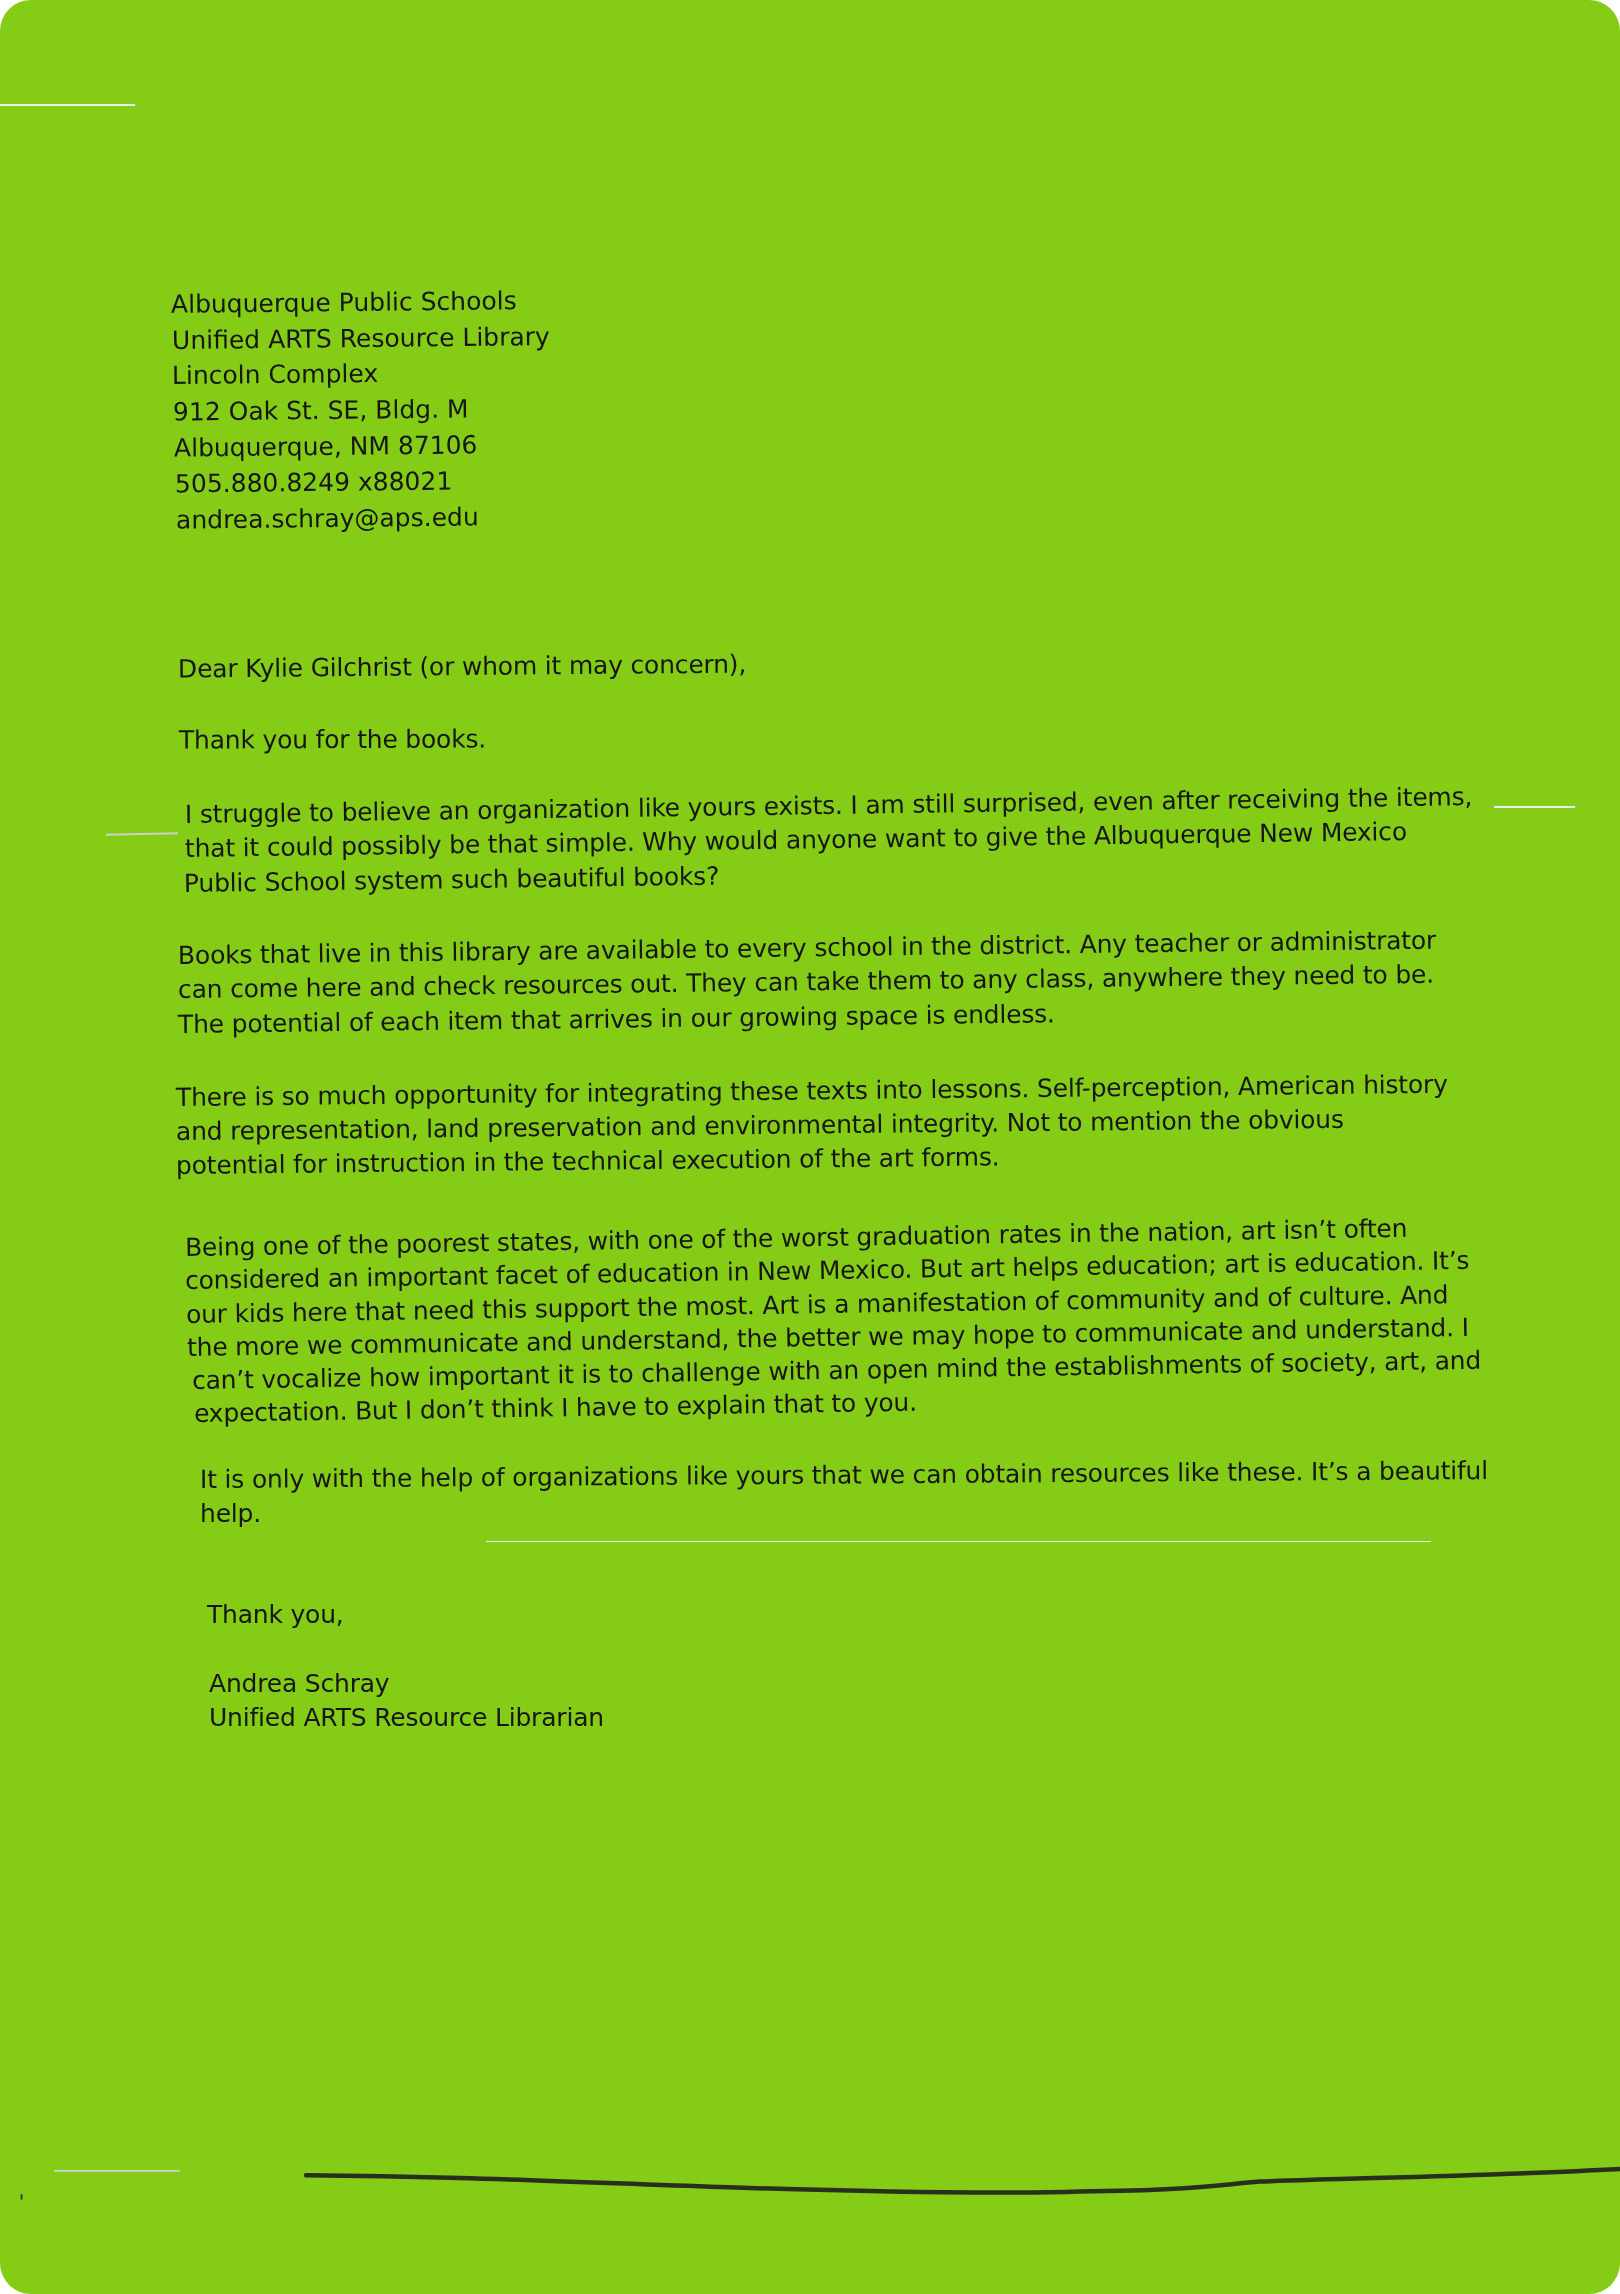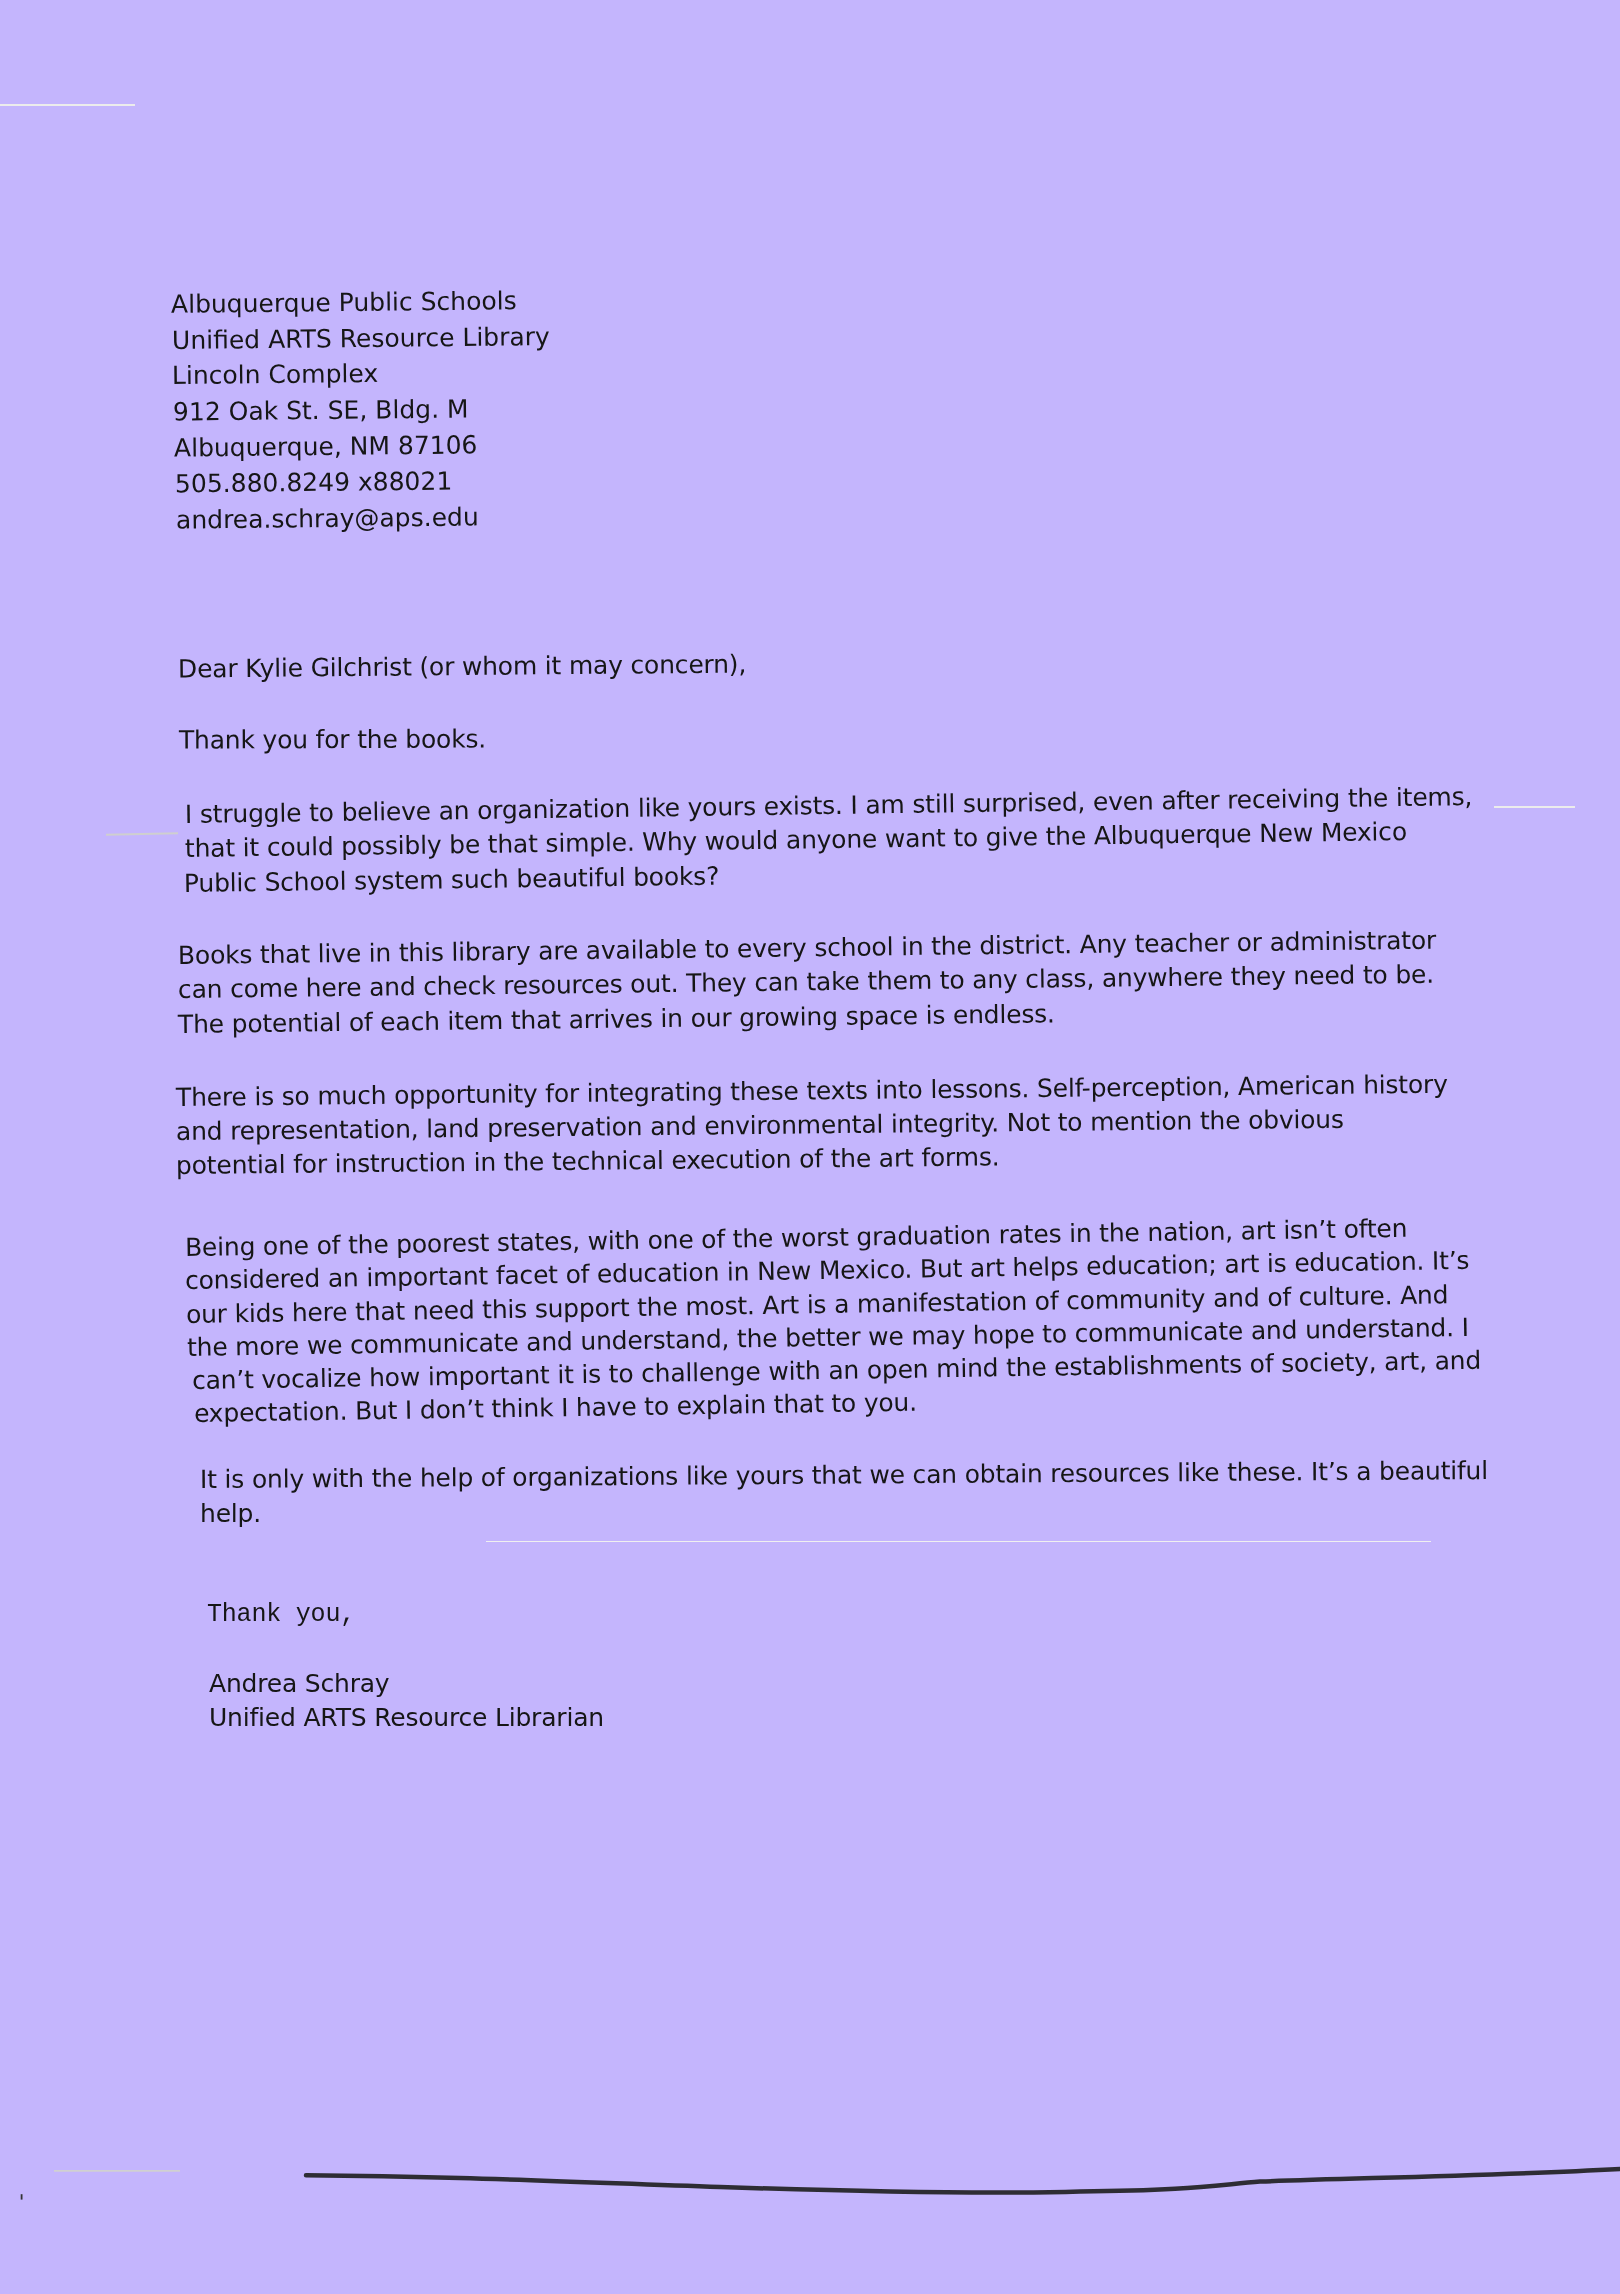--- a/index.html
+++ b/index.html
@@ -12,21 +12,22 @@
       height: 2294px;
       position: relative;
       overflow: hidden;
       font-family: "DejaVu Sans", sans-serif;
       color: #161616;
     }
     .page {
       position: absolute;
       left: 0; top: 0;
       width: 1620px; height: 2294px;
-      background: #c4b5fd;
+      background: #84cc16;
+      border-radius: 31px;
     }
     .ln {
       position: absolute;
       white-space: nowrap;
       font-size: 25px;
       line-height: 1;
       letter-spacing: -0.2px;
     }
     .addr .ln { font-size: 25px; letter-spacing: 0px; }
 
@@ -90,21 +91,21 @@
     <div class="ln" style="left:187px;top:1335px;transform:rotate(-0.9deg);transform-origin:left;">the more we communicate and understand, the better we may hope to communicate and understand. I</div>
     <div class="ln" style="left:192px;top:1368px;transform:rotate(-0.9deg);transform-origin:left;">can’t vocalize how important it is to challenge with an open mind the establishments of society, art, and</div>
     <div class="ln" style="left:194px;top:1401px;transform:rotate(-0.9deg);transform-origin:left;">expectation. But I don’t think I have to explain that to you.</div>
   </div>
 
   <div>
     <div class="ln" style="left:200px;top:1467px;transform:rotate(-0.4deg);transform-origin:left;">It is only with the help of organizations like yours that we can obtain resources like these. It’s a beautiful</div>
     <div class="ln" style="left:200px;top:1501px;">help.</div>
   </div>
 
-  <div class="ln" style="left:207px;top:1602px;font-family:Liberation Mono, monospace;">Thank you,</div>
+  <div class="ln" style="left:207px;top:1602px;">Thank you,</div>
   <div class="ln" style="left:209px;top:1671px;text-align:center;">Andrea Schray</div>
   <div class="ln" style="left:209px;top:1705px;">Unified ARTS Resource Librarian</div>
 
   <svg class="bottom-line" viewBox="0 0 1800 60" preserveAspectRatio="none">
     <path d="M 60 22 L 200 22" stroke="#d0d0d0" stroke-width="2" fill="none"></path>
     <path d="M 340 27 C 500 28, 600 33, 800 40 C 950 45, 1100 48, 1200 45 C 1320 44, 1350 38, 1400 34 C 1500 30, 1650 28, 1800 20" stroke="#1e1e1e" stroke-width="5" fill="none" stroke-linecap="round" opacity="0.9"></path>
     <path d="M 24 48 L 24 54" stroke="#333" stroke-width="2"></path>
   </svg>
 </div>
 

